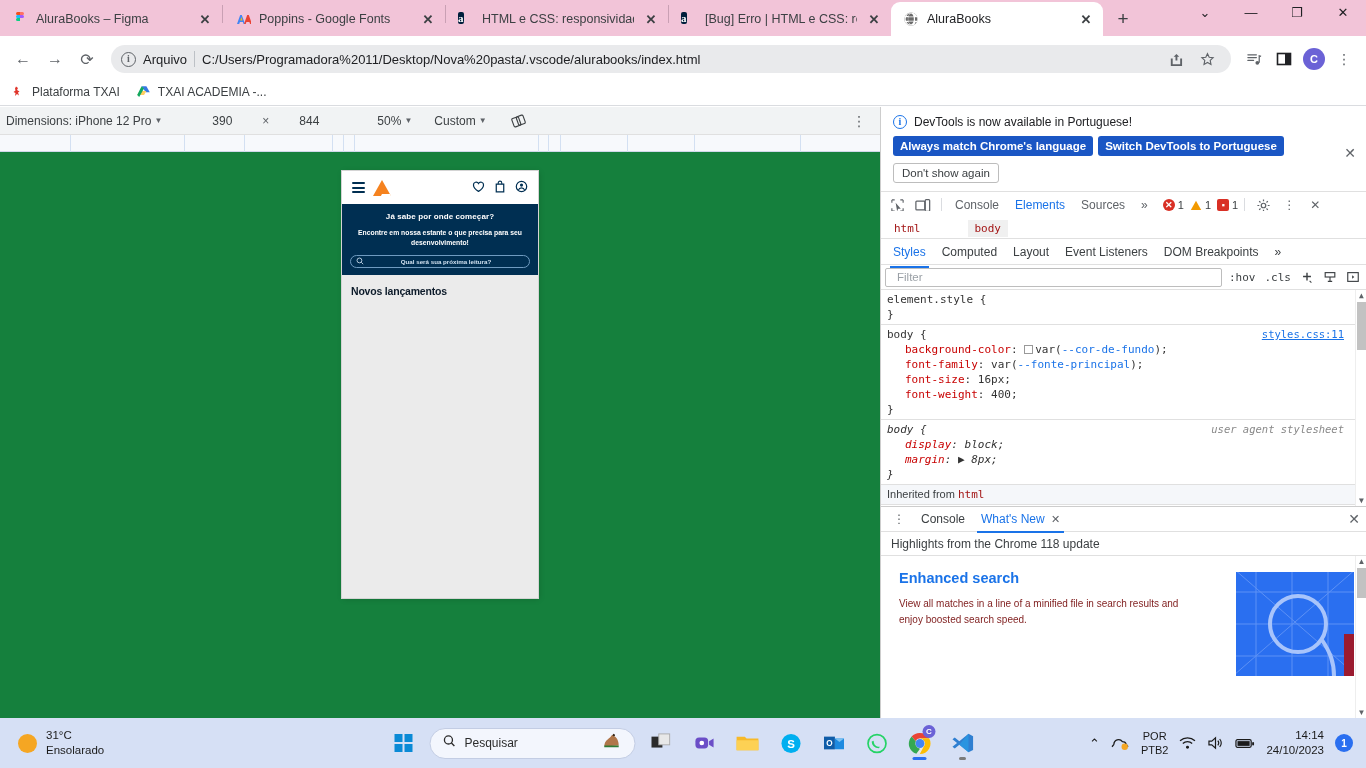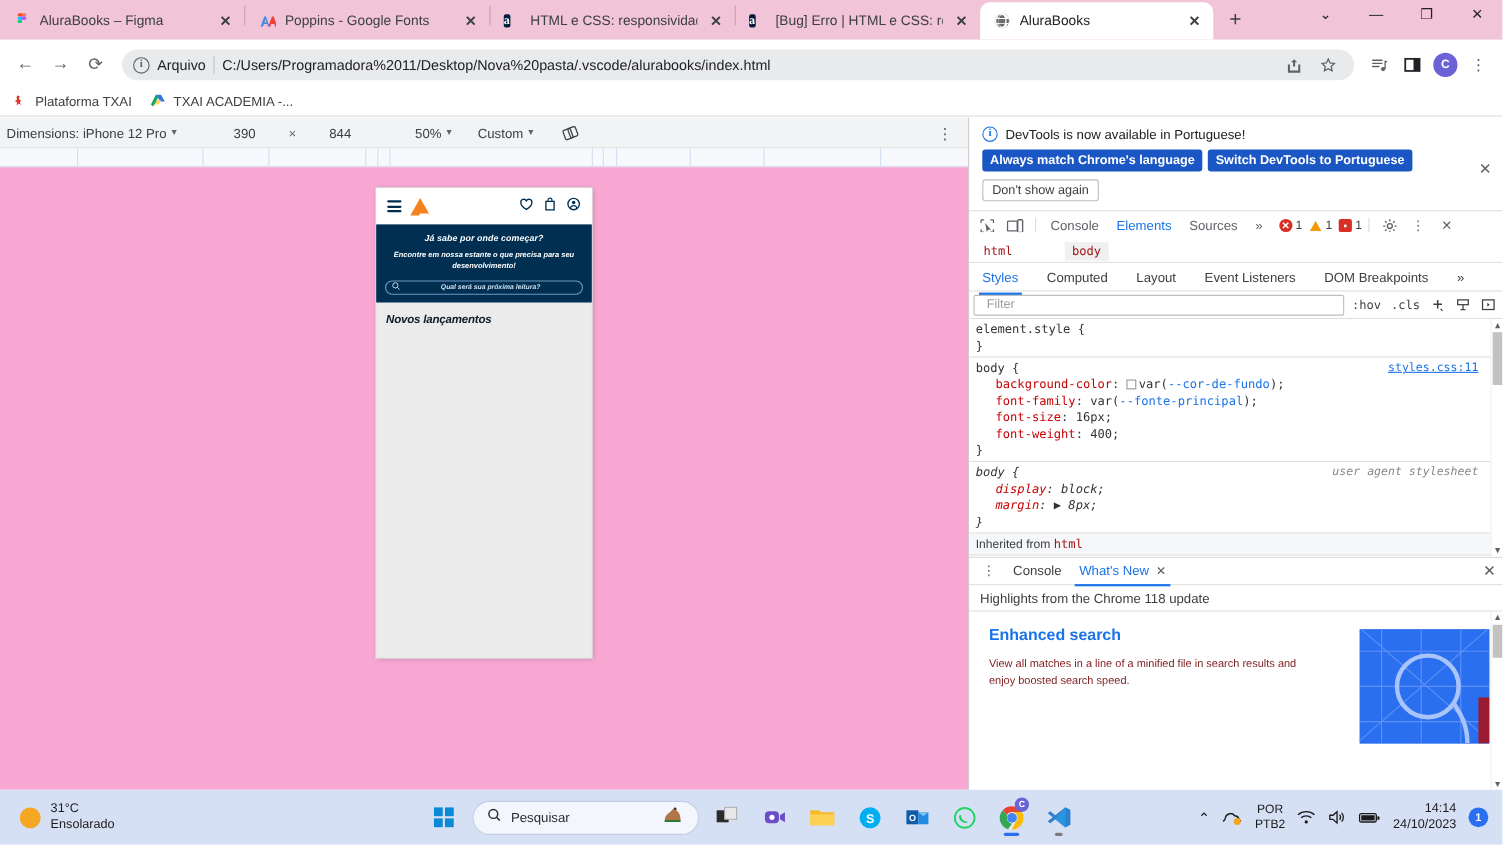--- a/index.html
+++ b/index.html
@@ -128,21 +128,21 @@
   
   .ruler {
     position:absolute; top:135px; left:0; width:880px; height:17px;
     background:#f7f9fc; border-bottom:1px solid #cfd8ea;
   }
   .rtick { position:absolute; top:0; width:1px; background:#d3e0f2; }
 
   
   .pagearea {
     position:absolute; top:152px; left:0; width:880px; height:566px;
-    background:#f9a8d4; overflow:hidden;font-style:italic;
+    background:#15803d; overflow:hidden;
   }
   .device {
     position:absolute; left:342px; top:19px; width:196px; height:427px;
     background:#ebebeb; box-shadow:0 0 0 1px #d4d4d4, 1px 1px 6px rgba(0,0,0,.18);
   }
   .site-header {
     height:33px; background:#ffffff; display:flex; align-items:center;
     padding:0 10px; gap:8px;
   }
   .hamb { display:flex; flex-direction:column; gap:2.5px; }
@@ -219,21 +219,21 @@
     background:#fff; position:relative;
   }
   .crumb { padding:2px 7px; color:#a31515; }
   .crumb.sel { background:#f0f0f0;margin-left:40px; }
   .dt-crumbs::before {
     content:""; position:absolute; left:0; right:0; top:-8px; height:8px;
     background:#fff;
   }
 
   .dt-subtabs {
-    height:26px; display:flex; align-items:center; gap:10px;
+    height:26px; display:flex; align-items:center; gap:0;
     border-bottom:1px solid #e0e0e0; padding:0 4px; font-size:12px; color:#3c4043;
   }
   .st { padding:4px 8px; position:relative; white-space:nowrap; }
   .st.sel { color:#1a73e8; }
   .st.sel::after { content:""; position:absolute; left:5px; right:5px; bottom:-5px; height:2px; background:#1a73e8; }
 
   .dt-filterbar {
     height:25px; display:flex; align-items:center; padding:2px 4px; gap:5px;
     border-bottom:1px solid #e0e0e0;
   }

